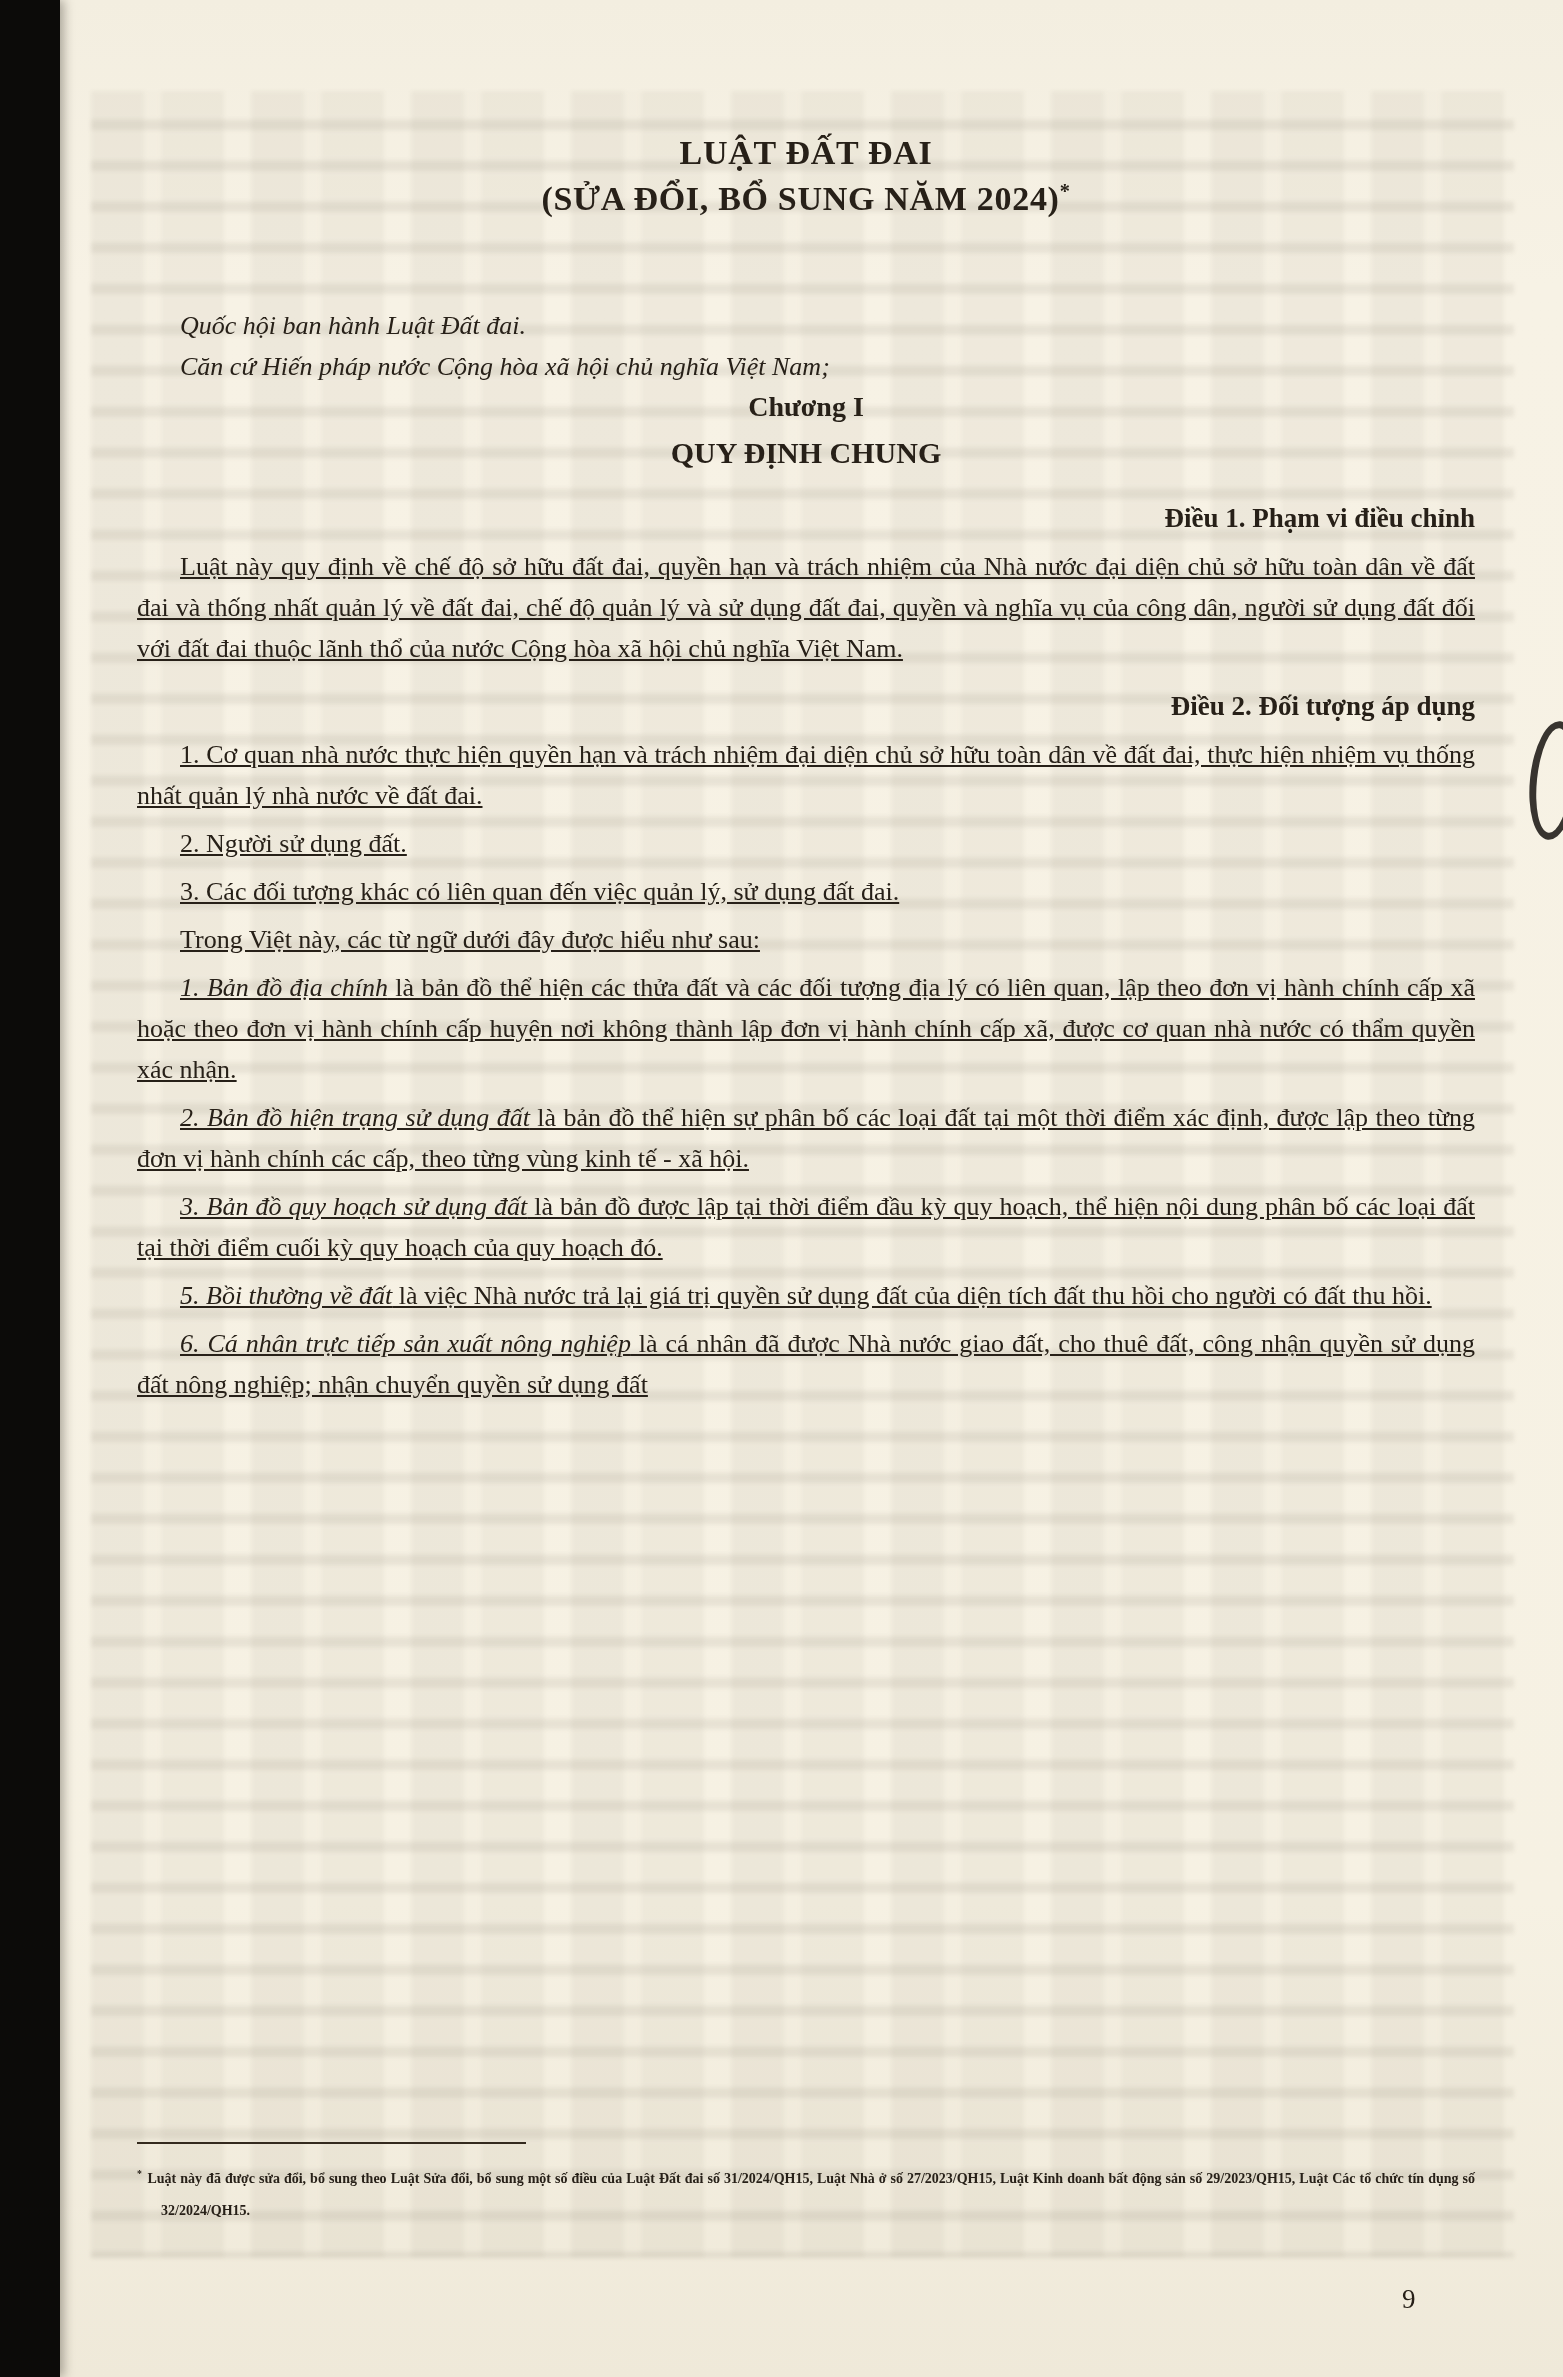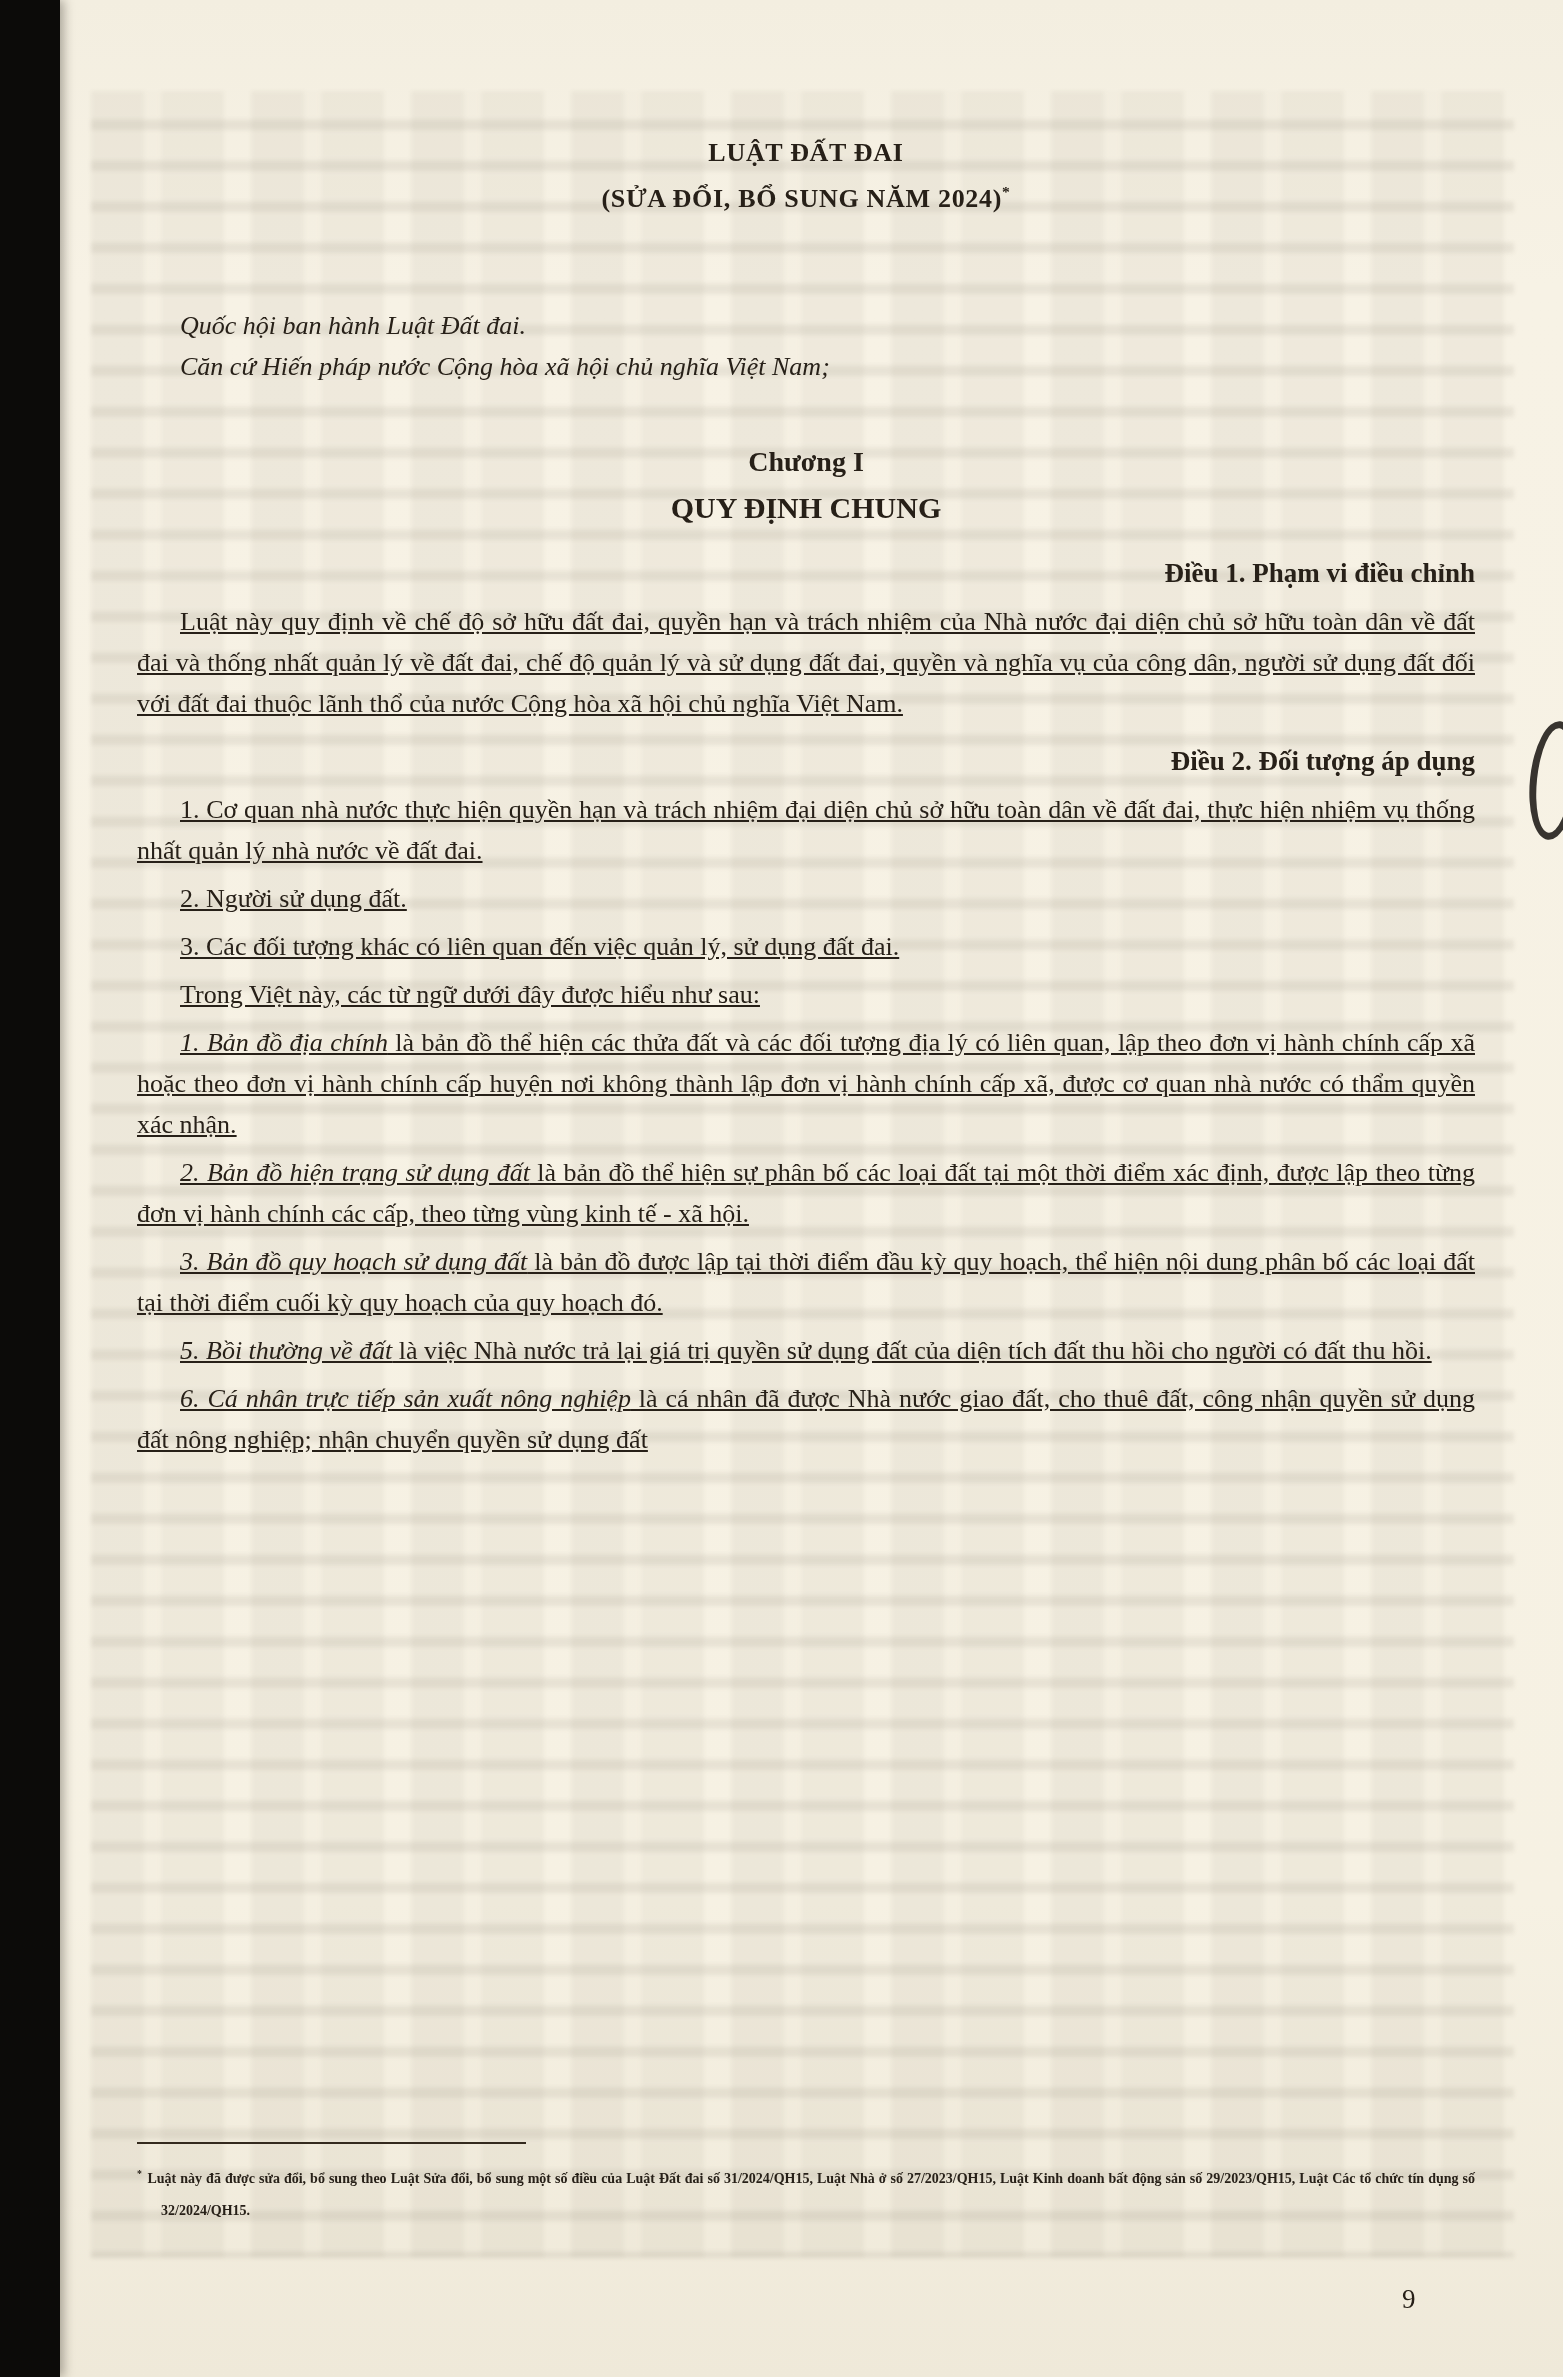--- a/index.html
+++ b/index.html
@@ -55,27 +55,27 @@
   .content {
     position: absolute;
     left: 137px;
     top: 105px;
     width: 1338px;
     font-size: 26px;
     line-height: 41px;
   }
 
   .title { text-align: center; margin: 25px 0 0; font-weight: bold; }
-  .title-line { font-size: 26px; line-height: 46px; letter-spacing: 0.7px; }
+  .title-line { font-size: 34px; line-height: 46px; letter-spacing: 0.7px; }
   .fn-mark-sup { font-size: 60%; vertical-align: super; line-height: 0; }
 
   .preamble { margin-top: 83px; }
   .pre-line { margin: 0; font-style: italic; text-indent: 43px; }
 
-  .chapter { margin-top: 55px; text-align: center; font-weight: bold; }
+  .chapter { text-align: center; font-weight: bold; }
   .chapter-label { font-size: 28px; line-height: 39px; }
   .chapter-title { font-size: 30px; line-height: 42px; margin-top: 5.6px; }
 
   .doc-body { margin-top: 24px; text-align: justify; }
   .article-heading {
     font-size: 27px;
     font-weight: bold;
     margin: 17px 0 7px;
     text-align: right;
   }

